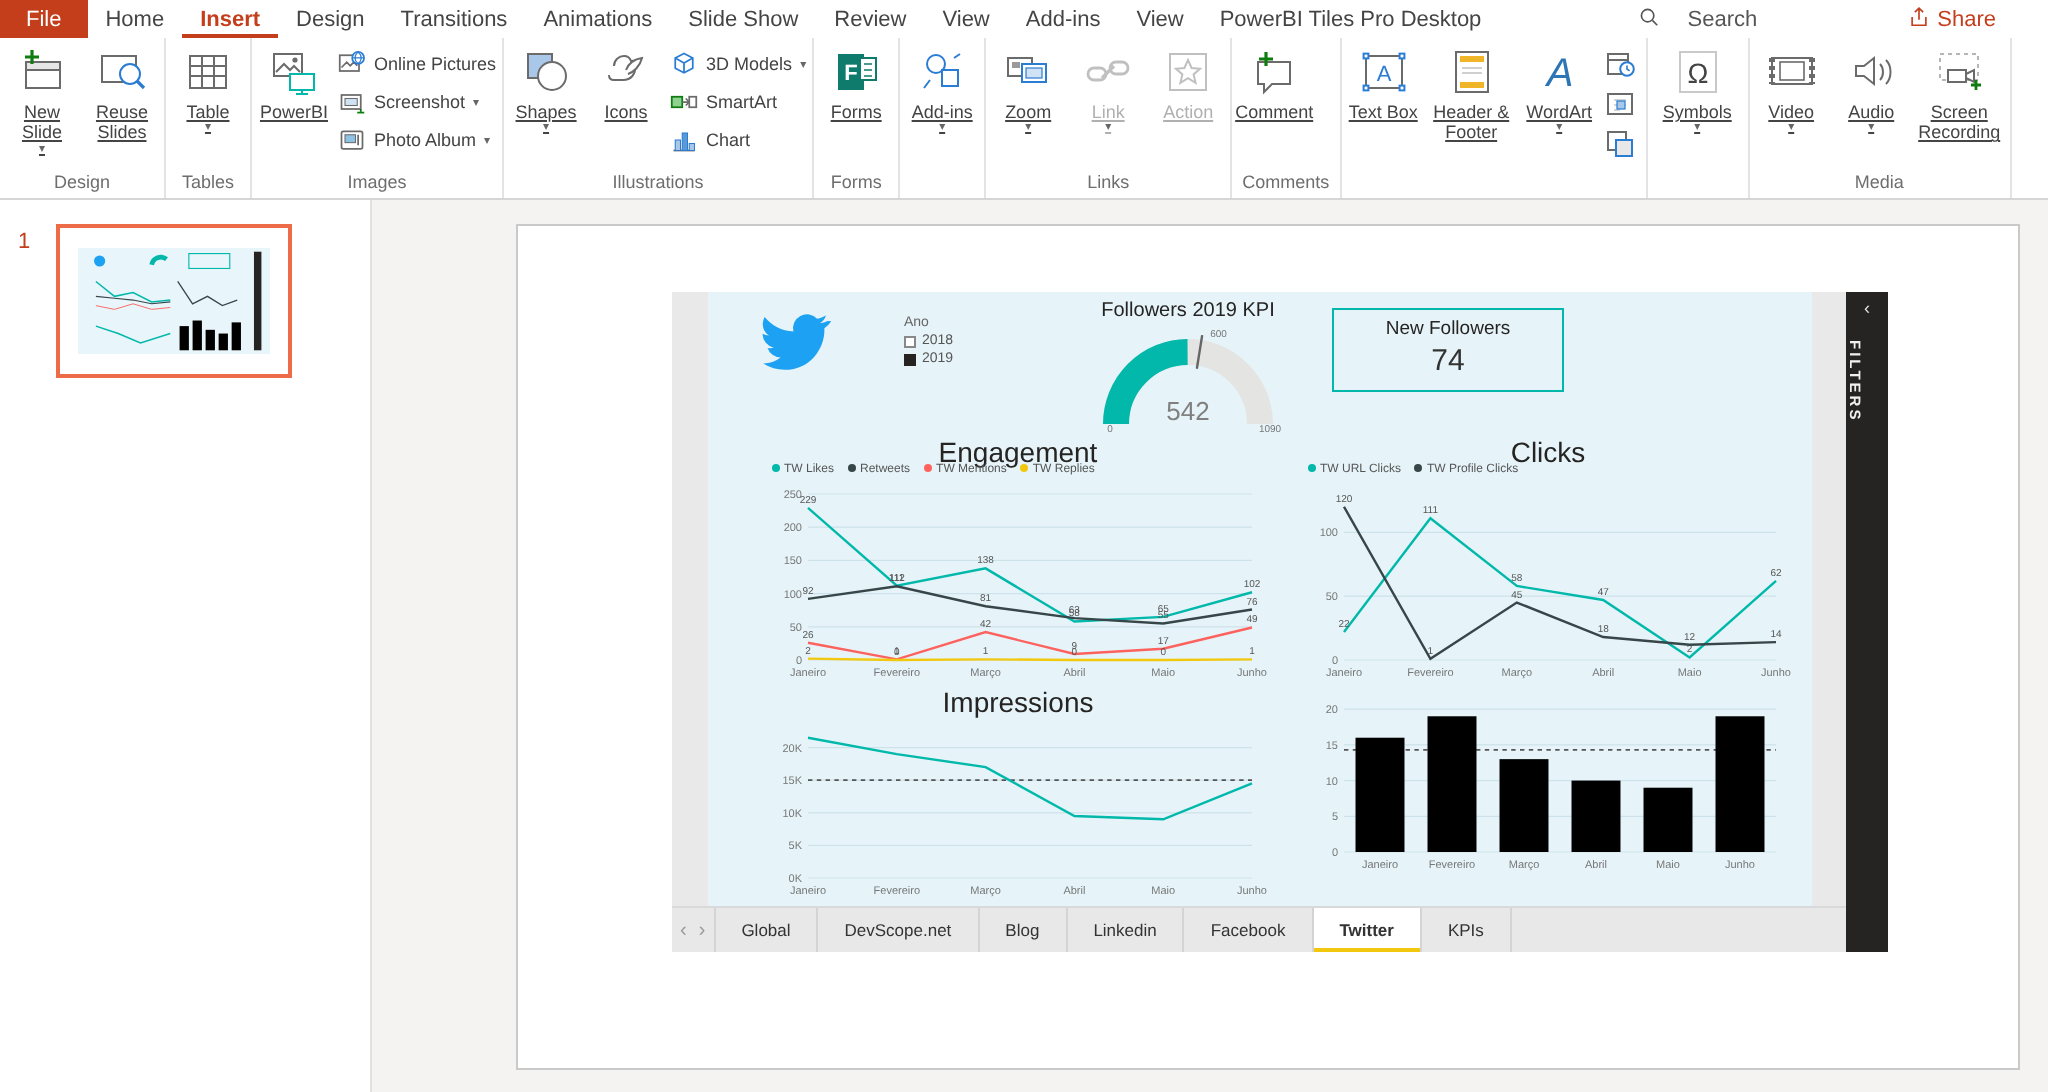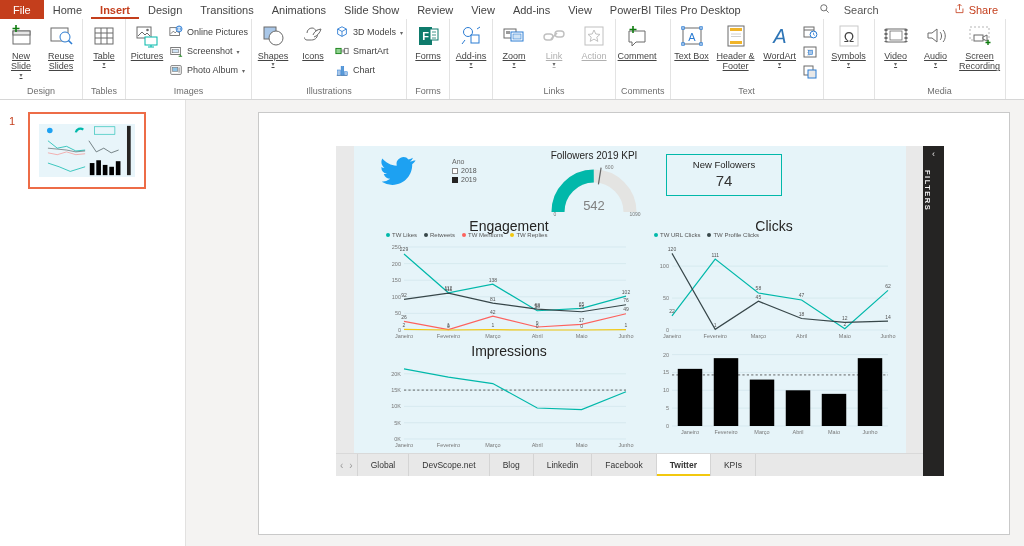--- a/index.html
+++ b/index.html
@@ -164,21 +164,21 @@
           <div class="rb-large">
             <div class="rb-ic">
               <svg class="icon" viewBox="0 0 26 26">
                 <rect x="3" y="4" width="14" height="11" fill="#fff" stroke="#6b6b6b"></rect>
                 <circle cx="13.5" cy="7" r="1.3" fill="#6b6b6b"></circle>
                 <path d="M4 13l4-4 3 3 2-2 3 3" stroke="#6b6b6b" fill="none"></path>
                 <rect x="11" y="14" width="12" height="8" fill="#fff" stroke="#01B8AA"></rect>
                 <path d="M17 22v2 M14 24h6" stroke="#01B8AA"></path>
               </svg>
             </div>
-            <div class="rb-lab">Pictures</div>
+            <div class="rb-lab">PowerBI</div>
           </div>
           <div class="rb-smallcol">
             <div class="rb-small">
               <span class="rb-ic-s">
                 <svg class="icon" viewBox="0 0 16 16">
                   <rect x="1" y="3" width="11" height="9" fill="#fff" stroke="#6b6b6b"></rect>
                   <path d="M2 10l3-3 2 2 2-2 2 2" stroke="#6b6b6b" fill="none"></path>
                   <circle cx="11.5" cy="4.5" r="3.4" fill="#fff" stroke="#2b7cd3"></circle>
                   <path d="M8.2 4.5h6.6 M11.5 1.2c-2.4 2-2.4 4.6 0 6.6 2.4-2 2.4-4.6 0-6.6z" stroke="#2b7cd3" fill="none" stroke-width=".7"></path>
                 </svg>
@@ -392,21 +392,20 @@
                   <rect x="2" y="3" width="12" height="10" fill="#fff" stroke="#6b6b6b"></rect>
                   <path d="M5 6h6 M5 8.5h6 M5 11h3" stroke="#c9c9c9" stroke-width=".8"></path>
                   <rect x="6.5" y="6.5" width="4" height="4" fill="#a9c7e8" stroke="#2b7cd3" stroke-width=".6"></rect>
                 </svg></span></div>
             <div class="rb-mini"><span><svg viewBox="0 0 16 16">
                   <rect x="2" y="2" width="9" height="9" fill="#fff" stroke="#6b6b6b"></rect>
                   <rect x="6" y="6" width="8" height="8" fill="#e8e8e8" stroke="#2b7cd3"></rect>
                 </svg></span></div>
           </div>
         </div>
-        <div class="rb-group-label">Text</div>
       </div>
       <div class="rb-group">
         <div class="rb-items">
           <div class="rb-large wide">
             <div class="rb-ic">
               <svg class="icon" viewBox="0 0 26 26">
                 <rect x="4" y="3" width="18" height="20" fill="#fff" stroke="#c9c9c9"></rect>
                 <text x="13" y="18.5" font-size="14" fill="#444" text-anchor="middle" font-family="inherit">Ω</text>
               </svg>
             </div>

